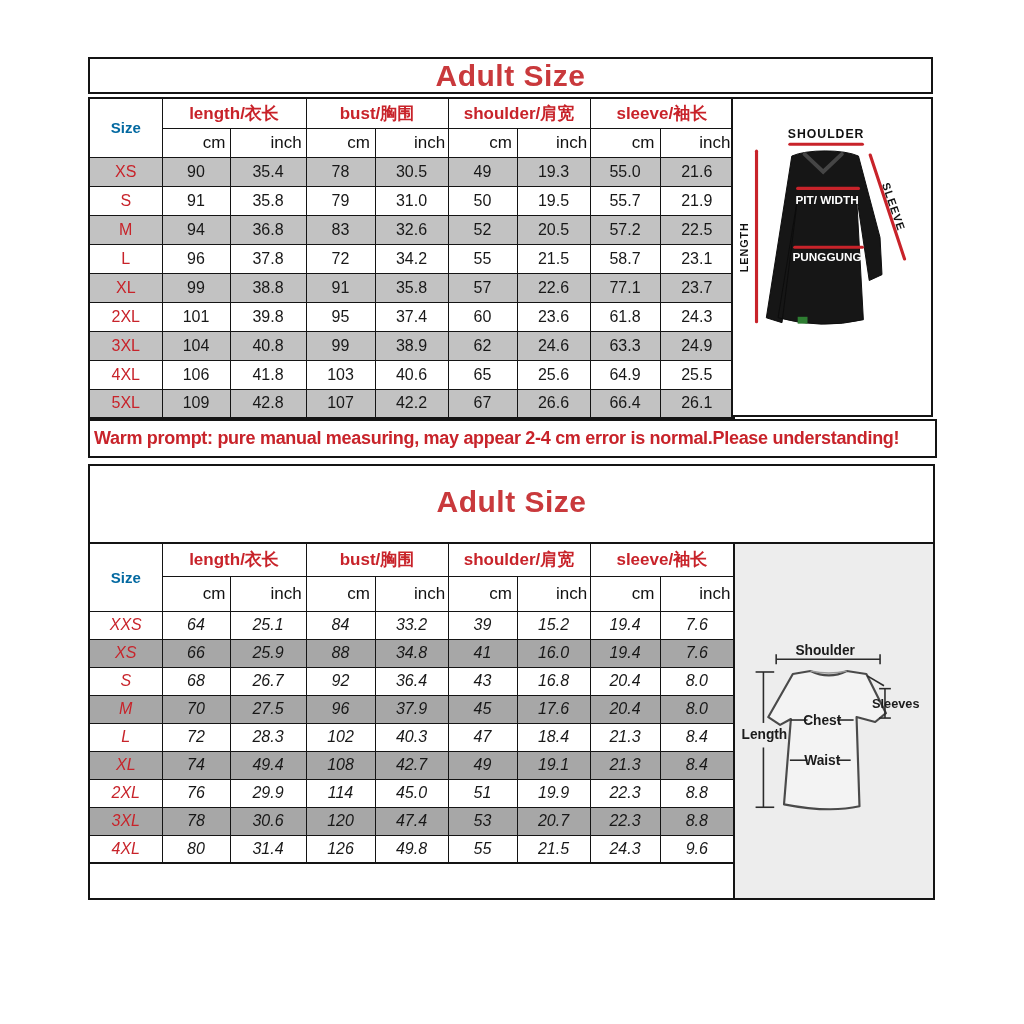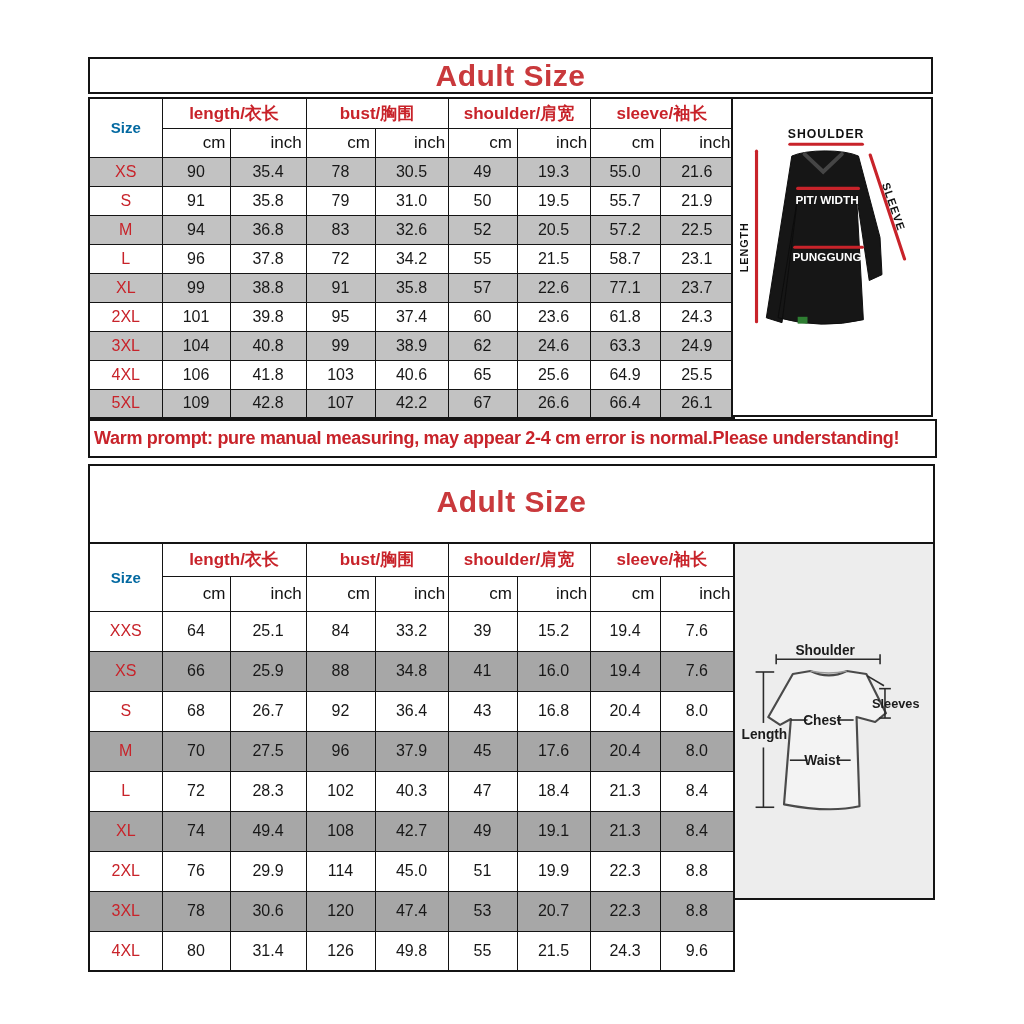--- a/index.html
+++ b/index.html
@@ -41,21 +41,21 @@
   }
   .size-table .size-head{font-weight:bold;font-size:15px;color:#0369a1;}
   .size-table .group{font-weight:bold;font-size:17px;color:var(--red-accent);}
   .size-table .unit{font-size:17px;color:#111;padding-left:36px;}
   .size-table .size-cell{color:var(--red-accent);}
   .t1 tr.group-row{height:30px;}
   .t1 tr.unit-row{height:29px;}
   .t1 tbody tr{height:29px;}
   .t2 tr.group-row{height:33px;}
   .t2 tr.unit-row{height:35px;}
-  .t2 tbody tr{height:40px;}
+  .t2 tbody tr{height:28px;font-style:italic;}
   .t1 tbody tr.gray td{background:var(--stripe1);}
   .t2 tbody tr.gray td{background:var(--stripe2);}
 
   
   .dress-box{
     position:absolute;left:731px;top:52px;width:202px;height:320px;
     border:2px solid var(--line);background:#fff;
   }
   .tshirt-box{
     position:absolute;left:733px;top:497px;width:202px;height:358px;

